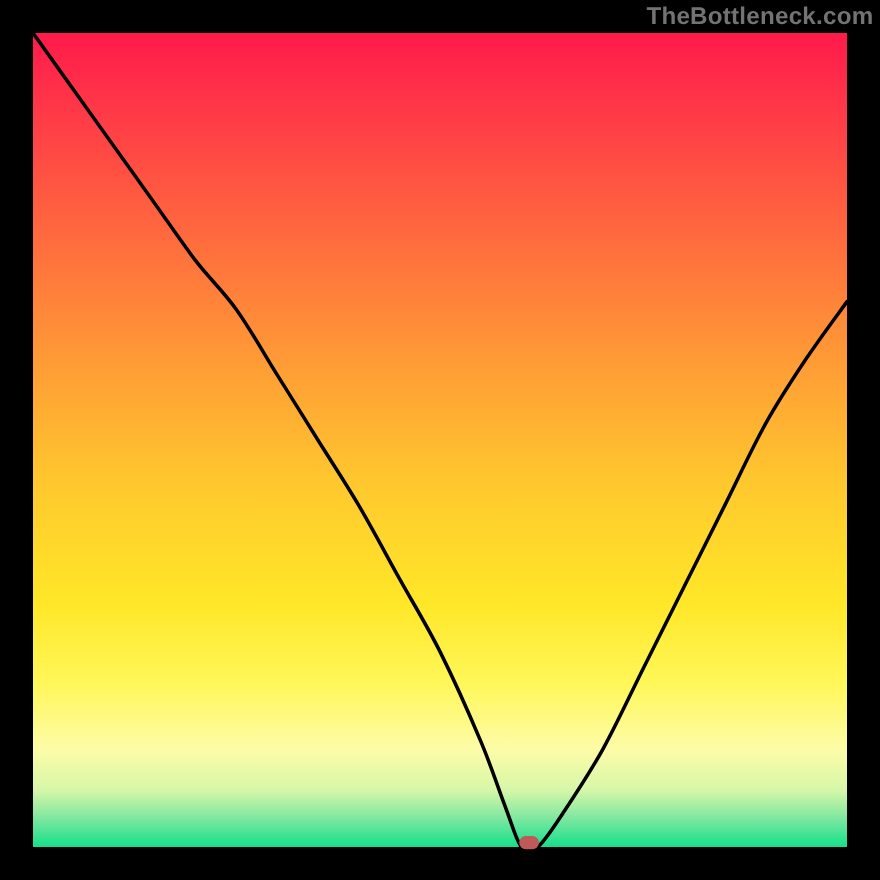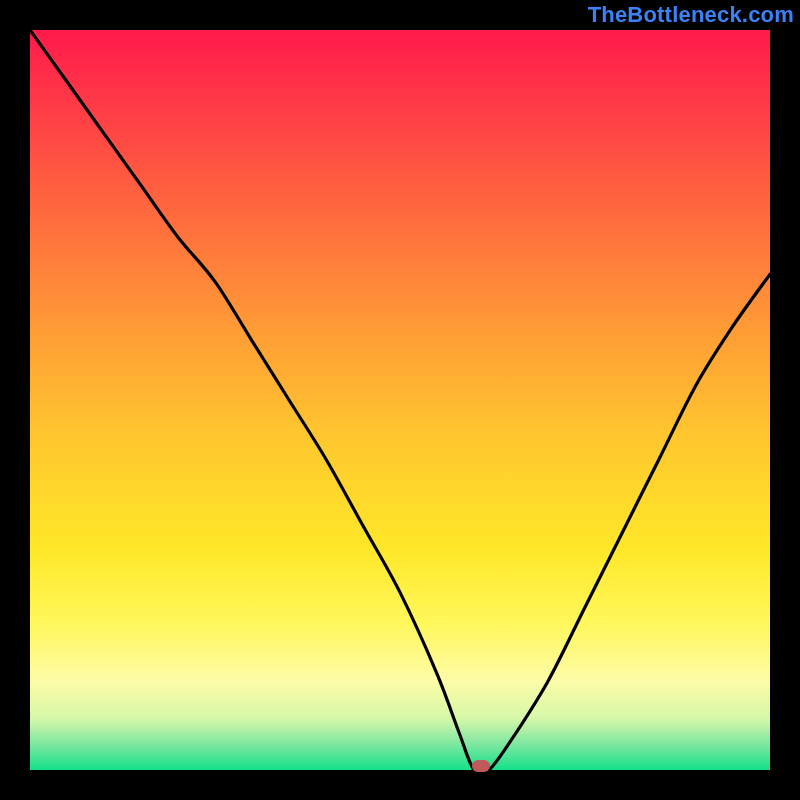--- a/index.html
+++ b/index.html
@@ -8,21 +8,21 @@
     height: 800px;
     background: #000;
     position: relative;
     font-family: Arial, Helvetica, sans-serif;
     overflow: hidden;
   }
   .watermark {
     position: absolute;
     top: 2px;
     right: 6px;
-    color: #3b82f6;
+    color: #737373;
     font-size: 22px;
     font-weight: 600;
     z-index: 10;
     letter-spacing: 0.2px;
   }
   .plot-area {
     position: absolute;
     left: 30px;
     top: 30px;
     width: 740px;

